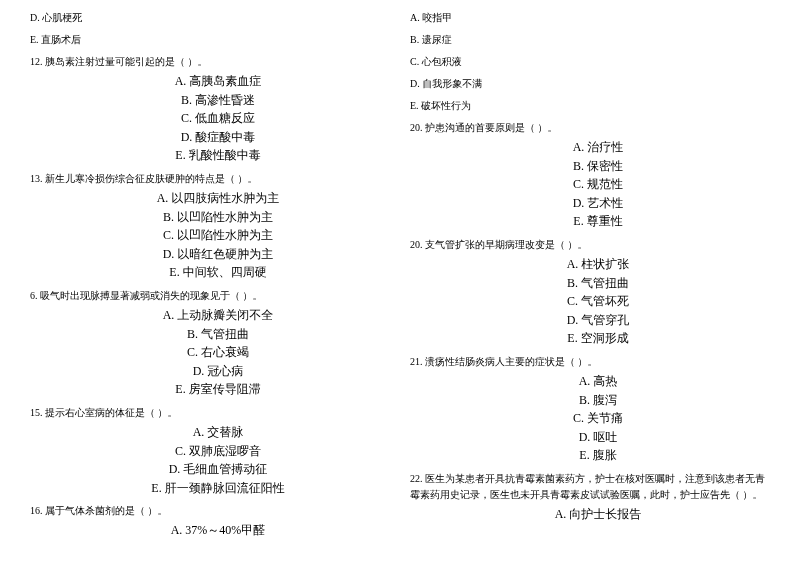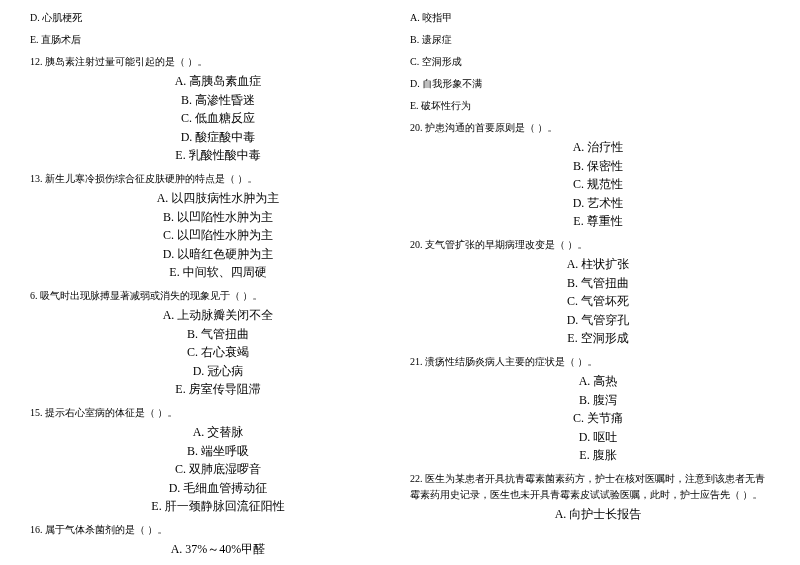--- a/index.html
+++ b/index.html
@@ -76,39 +76,38 @@
           <div class="question-title">6. 吸气时出现脉搏显著减弱或消失的现象见于（    ）。</div>
           <div class="option">A. 上动脉瓣关闭不全</div>
           <div class="option">B. 气管扭曲</div>
           <div class="option">C. 右心衰竭</div>
           <div class="option">D. 冠心病</div>
           <div class="option">E. 房室传导阻滞</div>
         </div>
         <div class="question-block">
           <div class="question-title">15. 提示右心室病的体征是（    ）。</div>
           <div class="option">A. 交替脉</div>
-          <div class="option">B. 端坐呼吸</div>
           <div class="option">C. 双肺底湿啰音</div>
           <div class="option">D. 毛细血管搏动征</div>
           <div class="option">E. 肝一颈静脉回流征阳性</div>
         </div>
         <div class="question-block">
           <div class="question-title">16. 属于气体杀菌剂的是（    ）。</div>
           <div class="option">A. 37%～40%甲醛</div>
         </div>
       </div>
     <div class="col" id="right-col">
         <div class="question-block">
           <div class="question-title">A. 咬指甲</div>
         </div>
         <div class="question-block">
           <div class="question-title">B. 遗尿症</div>
         </div>
         <div class="question-block">
-          <div class="question-title">C. 空洞形成</div>
+          <div class="question-title">C. 心包积液</div>
         </div>
         <div class="question-block">
           <div class="question-title">D. 自我形象不满</div>
         </div>
         <div class="question-block">
           <div class="question-title">E. 破坏性行为</div>
         </div>
         <div class="question-block">
           <div class="question-title">20. 护患沟通的首要原则是（    ）。</div>
           <div class="option">A. 治疗性</div>

